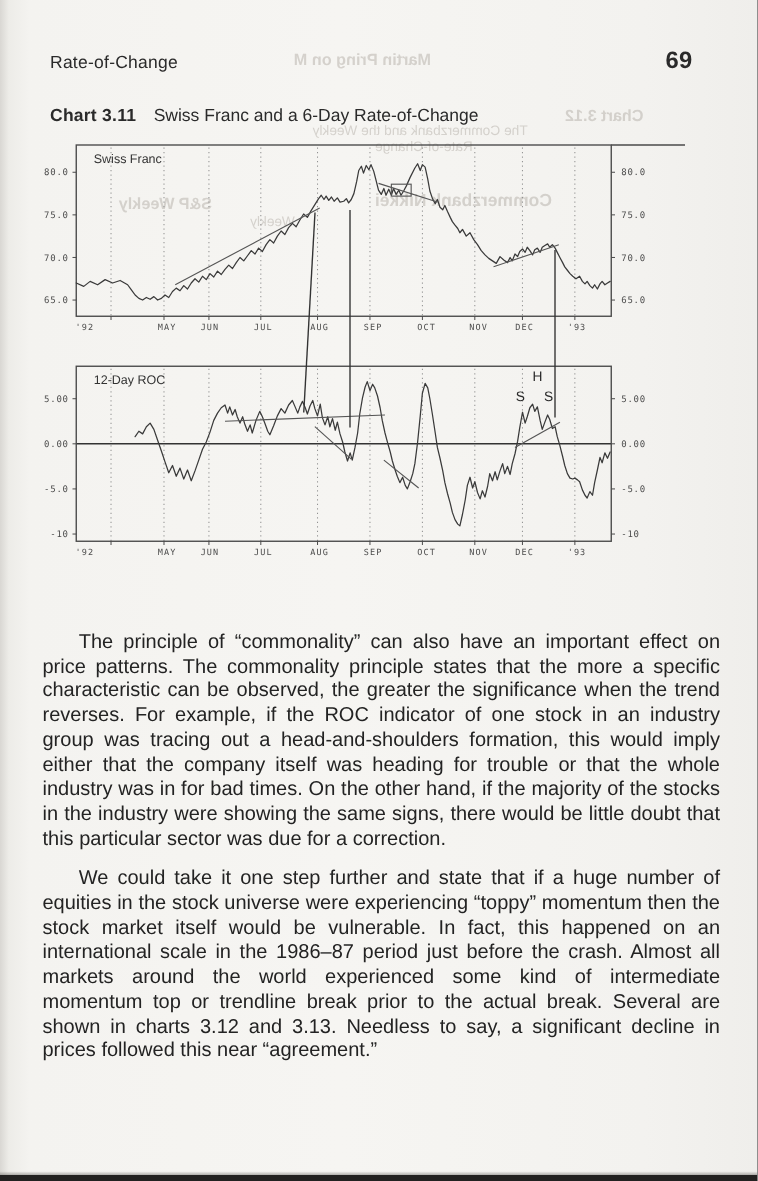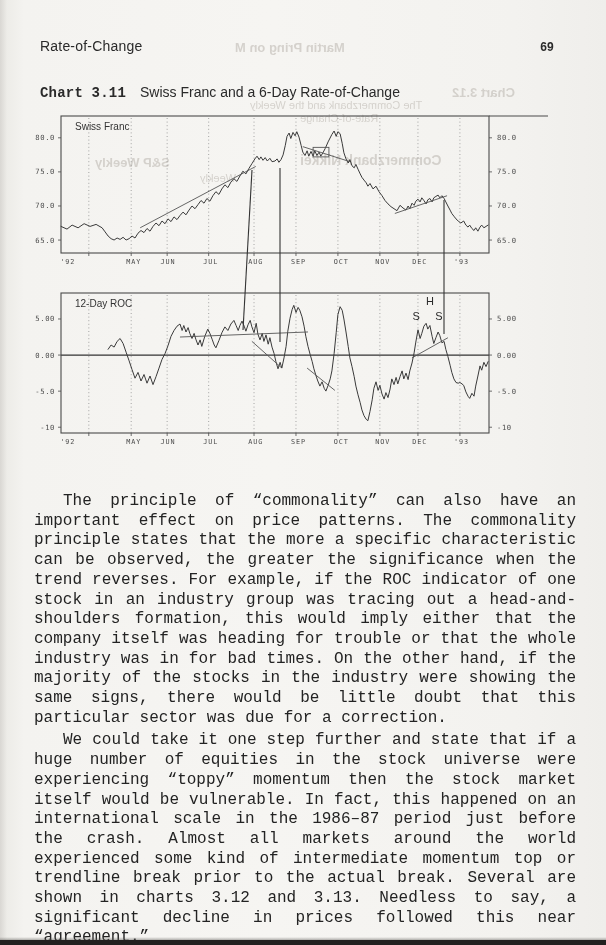--- a/index.html
+++ b/index.html
@@ -2,26 +2,26 @@
 <html><head>
 <meta charset="utf-8">
 <style>
   html,body{margin:0;padding:0;background:#6e6e6e;}
   .page{
     position:relative;width:606px;height:945px;margin:0 auto;overflow:hidden;
     background:linear-gradient(90deg,#d9d7d3 0px,#edecE8 7px,#f4f3f0 24px,#f6f5f2 45%,#f3f2ef 85%,#efeeeb 100%);
     font-family:"Liberation Sans",sans-serif;color:#2a2a2a;
   }
   .hdr{position:absolute;top:38px;left:40px;right:52px;display:flex;justify-content:space-between;align-items:baseline;font-size:14px;letter-spacing:.2px;}
-  .hdr .num{font-weight:700;font-size:12px;}
+  .hdr .num{font-weight:700;font-size:19px;}
   .figtitle{position:absolute;top:84px;left:40px;font-size:14px;white-space:nowrap;}
-  .fig-label{font-weight:700;margin-right:14px;letter-spacing:.2px;font-family:Liberation Mono, monospace;}
+  .fig-label{font-weight:700;margin-right:14px;letter-spacing:.2px;}
   #fig{position:absolute;left:0;top:0;}
   .bodytext{position:absolute;top:492px;left:34px;right:30px;font-size:16px;line-height:19.7px;text-align:justify;color:#232323;}
-  .bodytext p{margin:0 0 3px 0;text-indent:29px;font-family:Liberation Mono, monospace;}
+  .bodytext p{margin:12px 0 3px 0;text-indent:29px;}
   .ghost{position:absolute;transform:scaleX(-1);color:#a8a29a;opacity:.42;white-space:nowrap;pointer-events:none;}
   .bottom-edge{position:absolute;left:0;bottom:0;width:100%;height:5px;background:#222120;}
   .bottom-fade{position:absolute;left:0;bottom:5px;width:100%;height:3px;background:linear-gradient(180deg,rgba(120,118,114,0),rgba(90,88,84,.45));}
 </style>
 </head>
 <body>
 
 <div class="page">
 
   <div id="ghost-layer">

